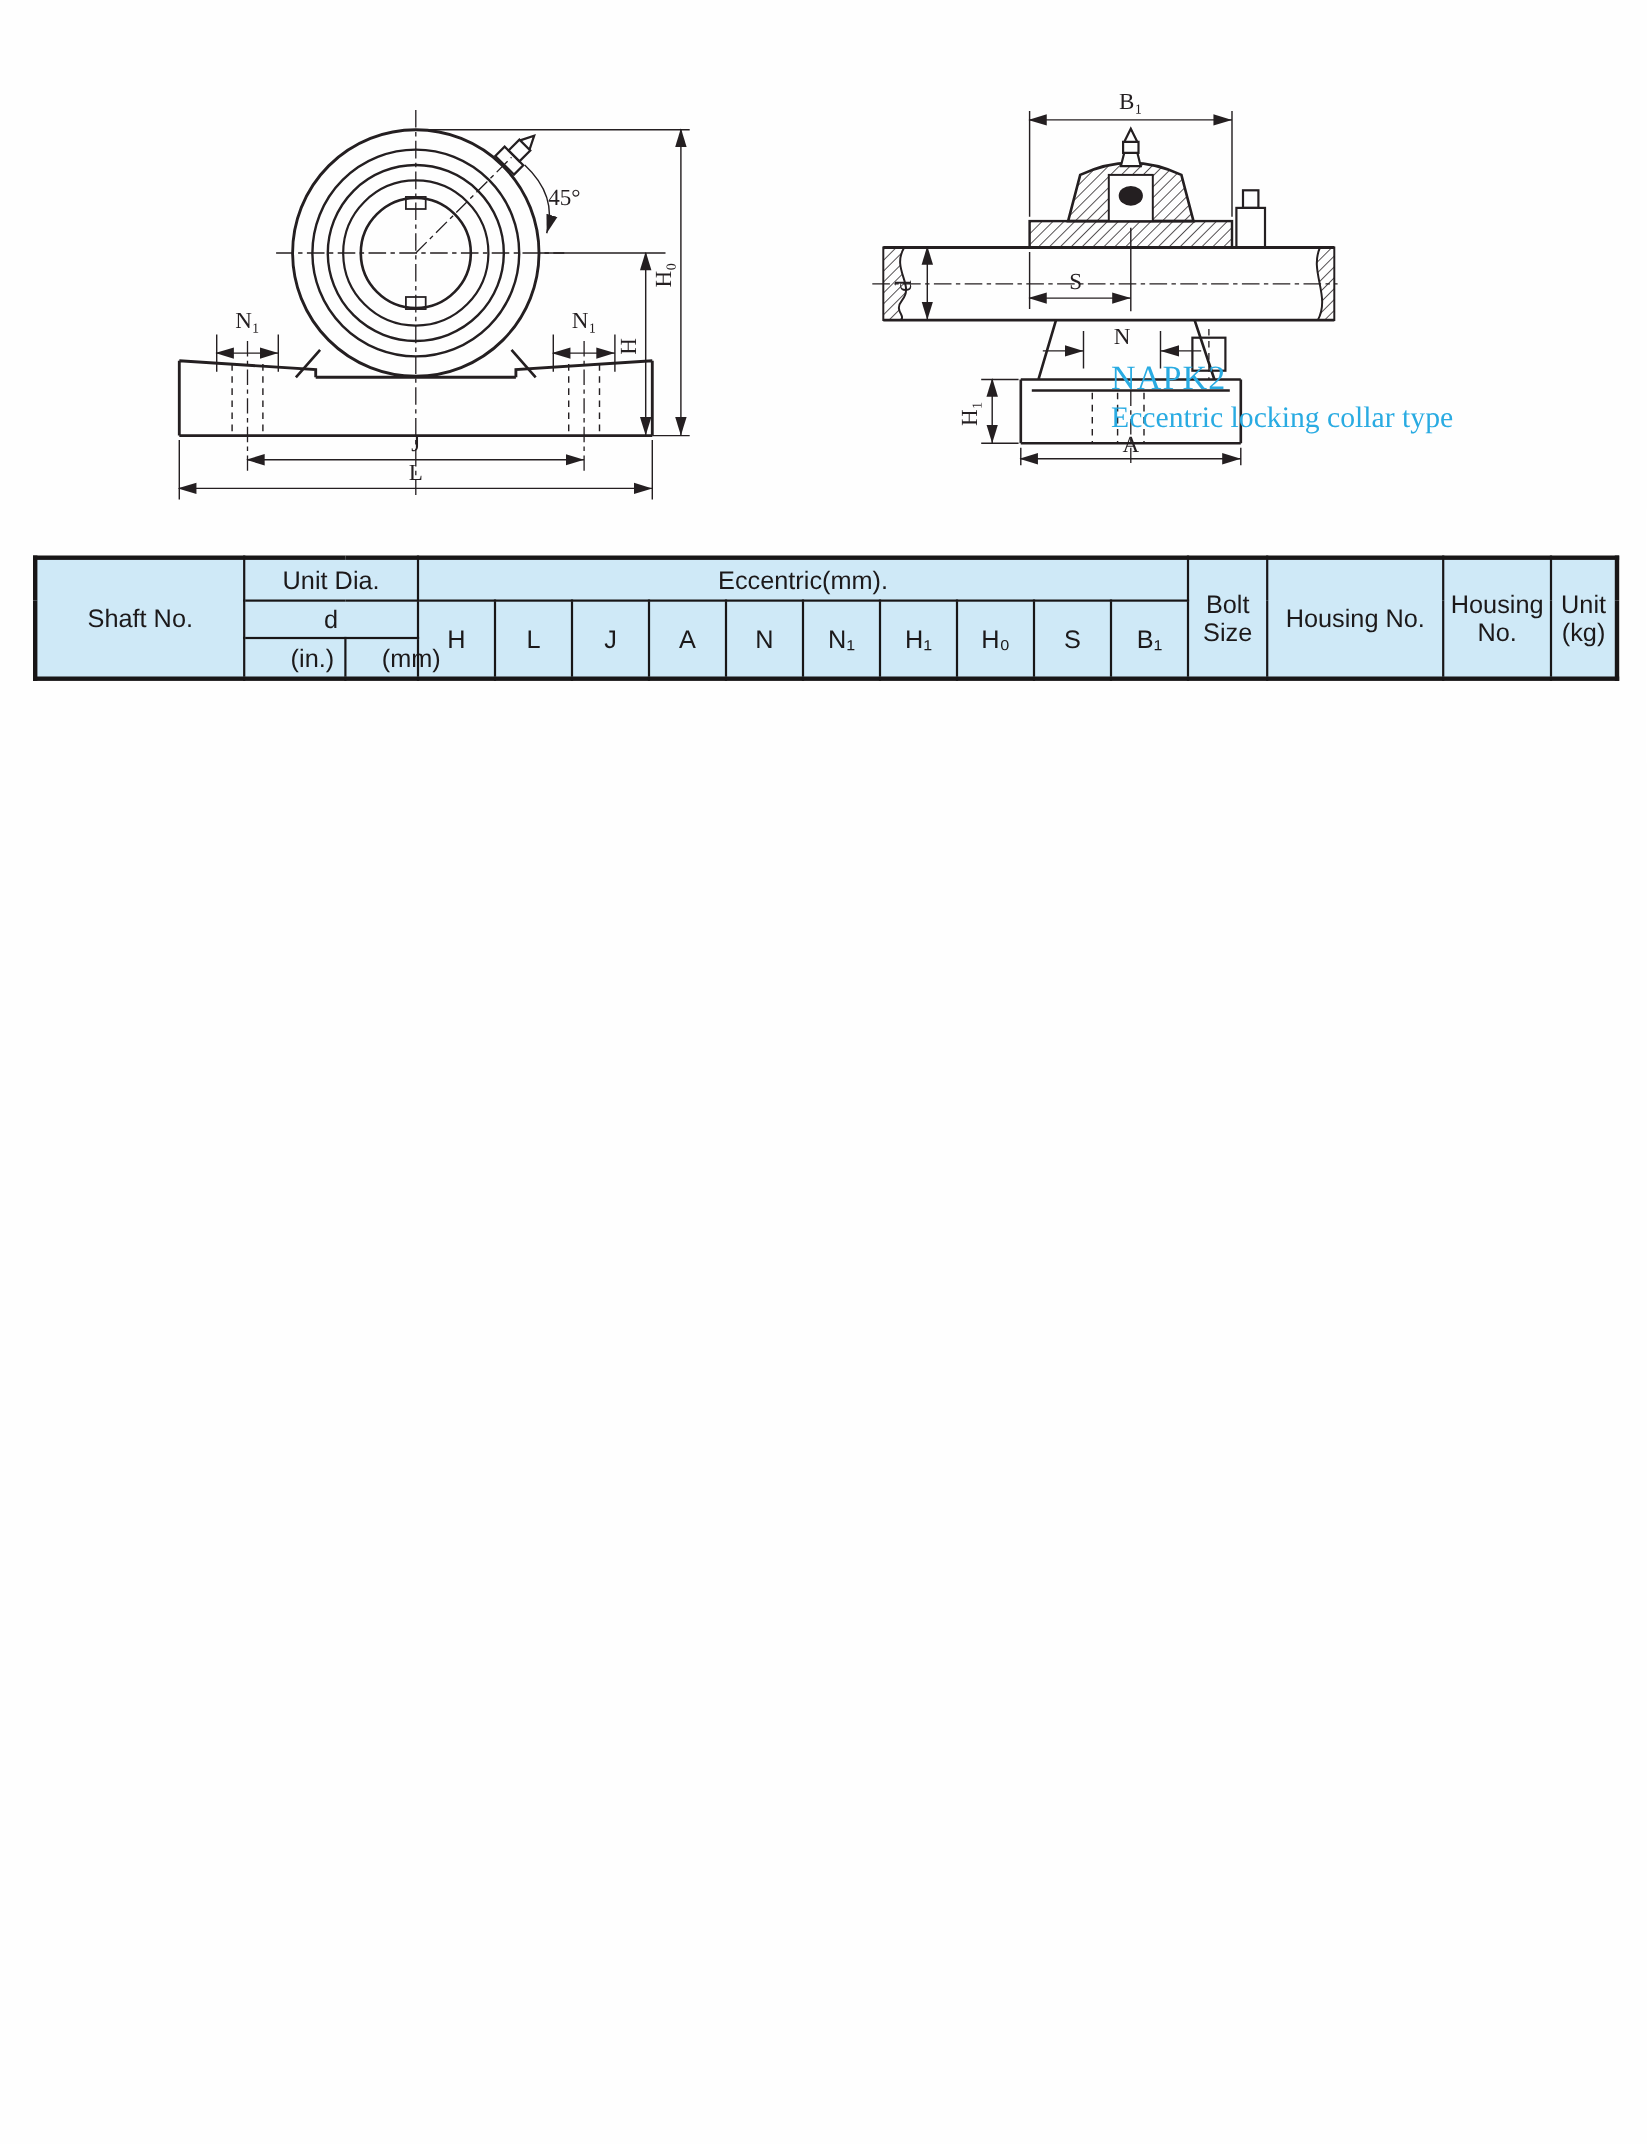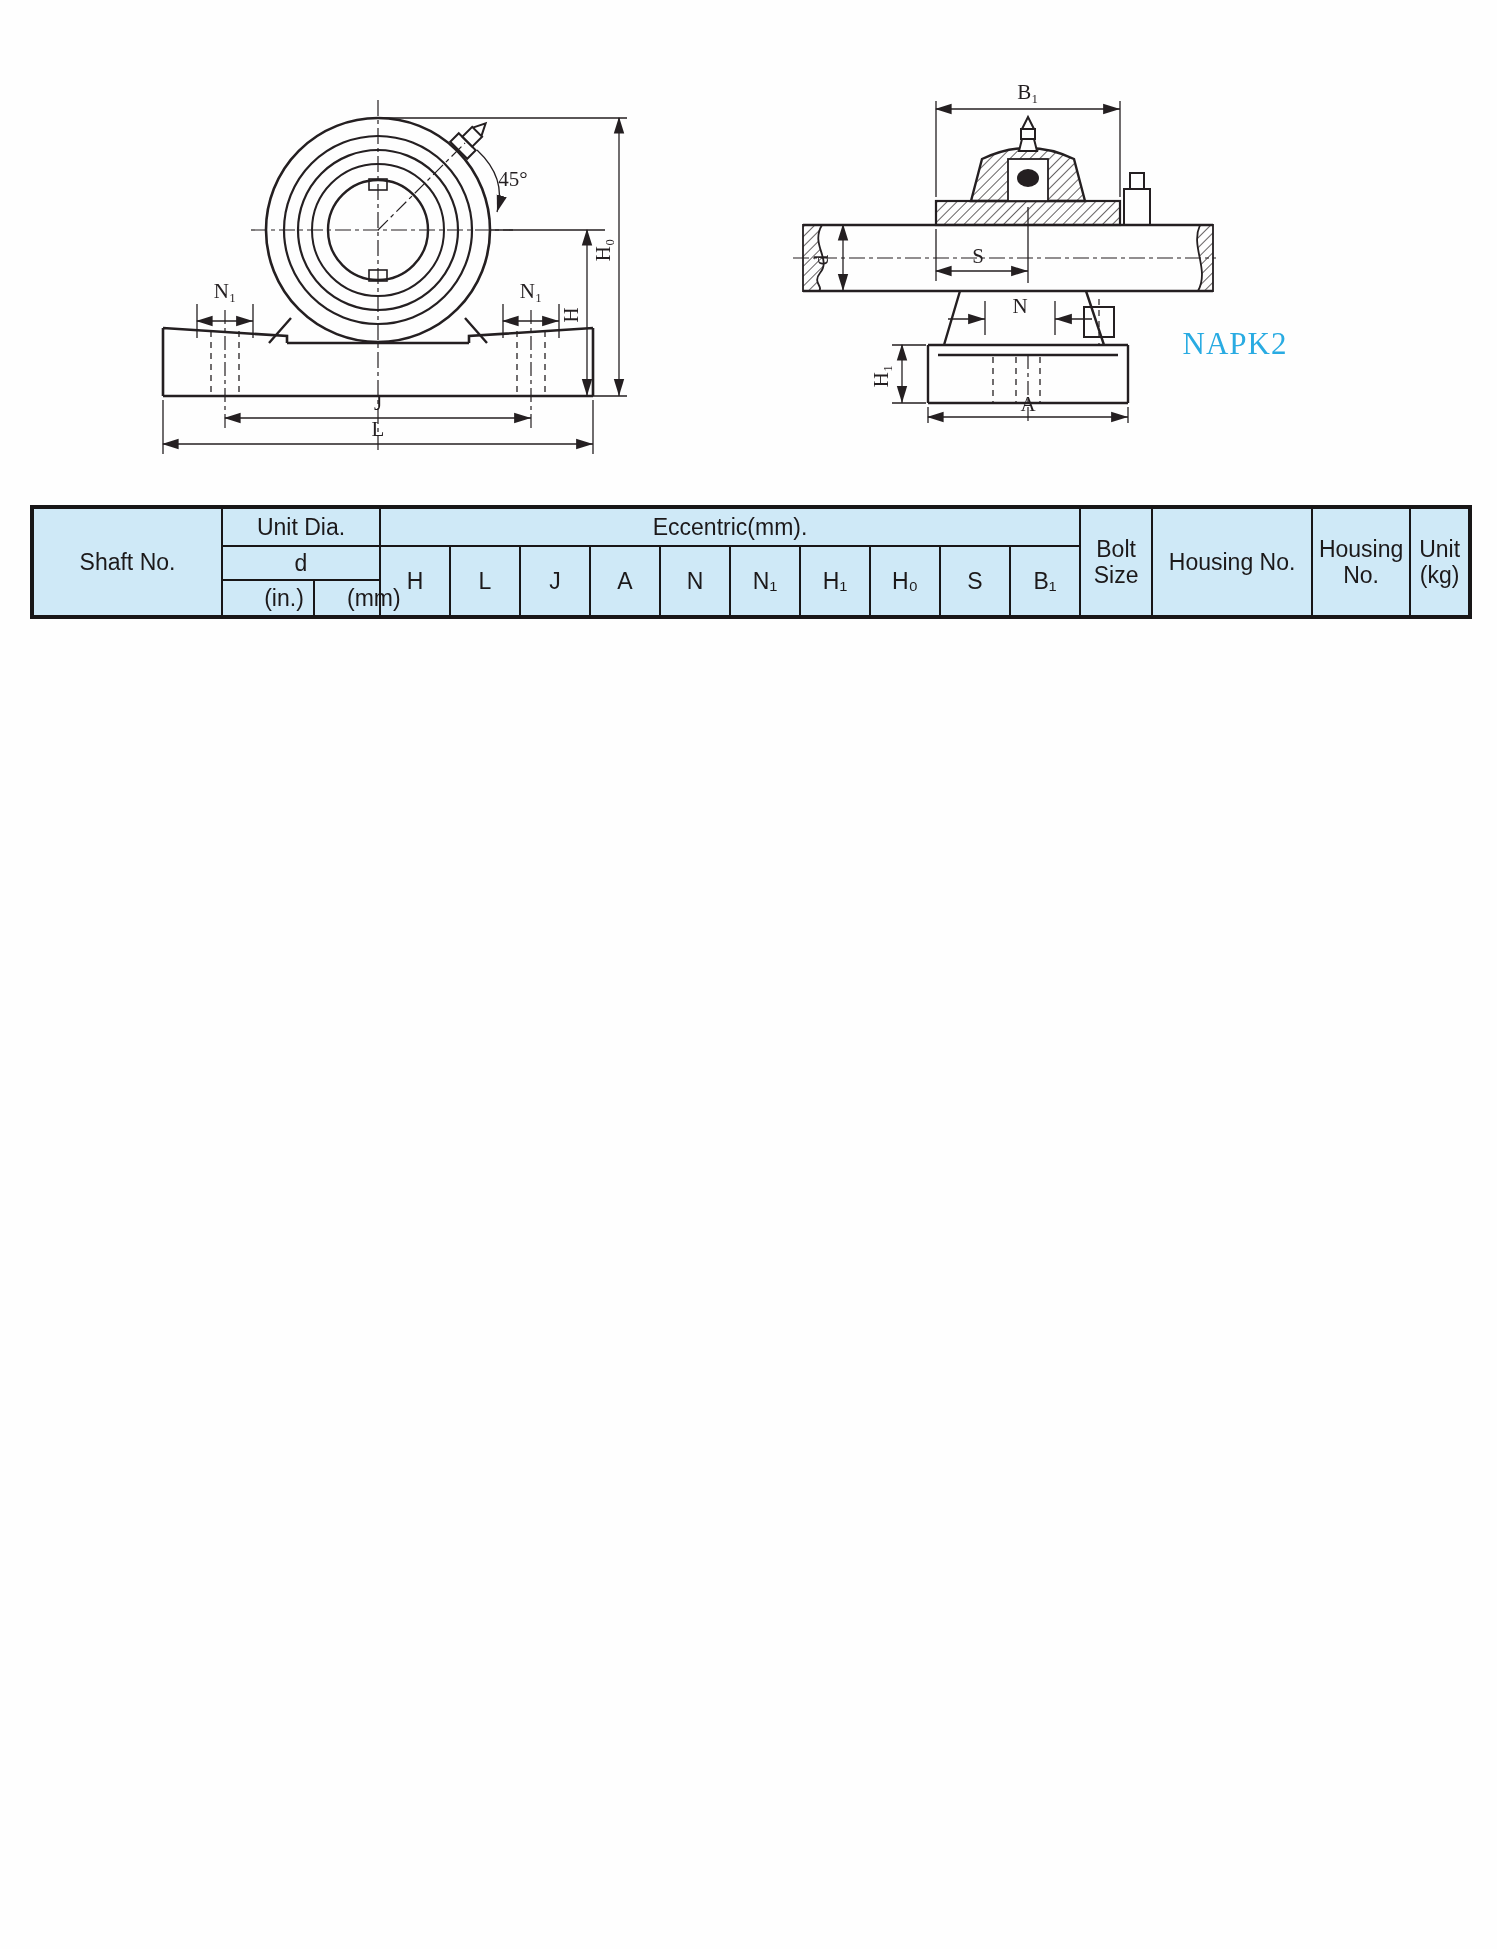--- a/index.html
+++ b/index.html
@@ -1,21 +1,21 @@
 <!DOCTYPE html>
 <html><head>
 <meta charset="utf-8">
 <style>
   html,body{margin:0;padding:0;background:#ffffff;}
   .page{position:relative;width:1497px;height:1949px;background:#fefefe;overflow:hidden;
         font-family:"Liberation Sans",sans-serif;color:#1c191a;}
   .draw{position:absolute;}
   .draw path,.draw rect,.draw line,.draw circle,.draw ellipse{vector-effect:none;}
   .draw text{font-family:"Liberation Serif",serif;font-size:21px;fill:#241f21;stroke:none;text-anchor:middle;}
-  .series{position:absolute;left:1010px;top:326px;width:450px;text-align:center;
+  .series{position:absolute;left:1010px;top:326px;width:450px;text-align:left;
           font-family:"Liberation Serif",serif;color:#29abe2;}
   .series .model{font-size:31px;letter-spacing:1px;}
   .series .sub{font-size:27px;margin-top:2px;}
   table.spec{position:absolute;left:30px;top:505px;width:1438px;border-collapse:collapse;
              table-layout:fixed;border:4px solid #181617;}
   .spec th,.spec td{border:2px solid #181617;padding:0;}
   .spec thead th{background:#cfe9f7;font-weight:400;font-size:23px;line-height:26px;vertical-align:middle;text-align:center;}
   .hr1 th{height:36px;} .hr2 th{height:32px;} .hr3 th{height:34px;padding-left:32px;}
 </style>
 </head>
@@ -132,20 +132,21 @@
     <text x="240" y="26">B₁</text>
     <text x="190" y="190">S</text>
     <text transform="rotate(-90 40 187)" x="40" y="187">d</text>
     <text x="232" y="240">N</text>
     <text transform="rotate(-90 100 303)" x="100" y="303">H₁</text>
     <text x="240" y="338">A</text>
   </svg>
 
   <div class="series">
     <div class="model">NAPK2</div>
+    <div class="sub">Eccentric locking collar type</div>
   </div>
 
   <table class="spec">
     <colgroup>
       <col style="width:190px">
         <col style="width:92px">
         <col style="width:66px">
       <col span="10" style="width:70px">
       <col style="width:72px">
         <col style="width:160px">

